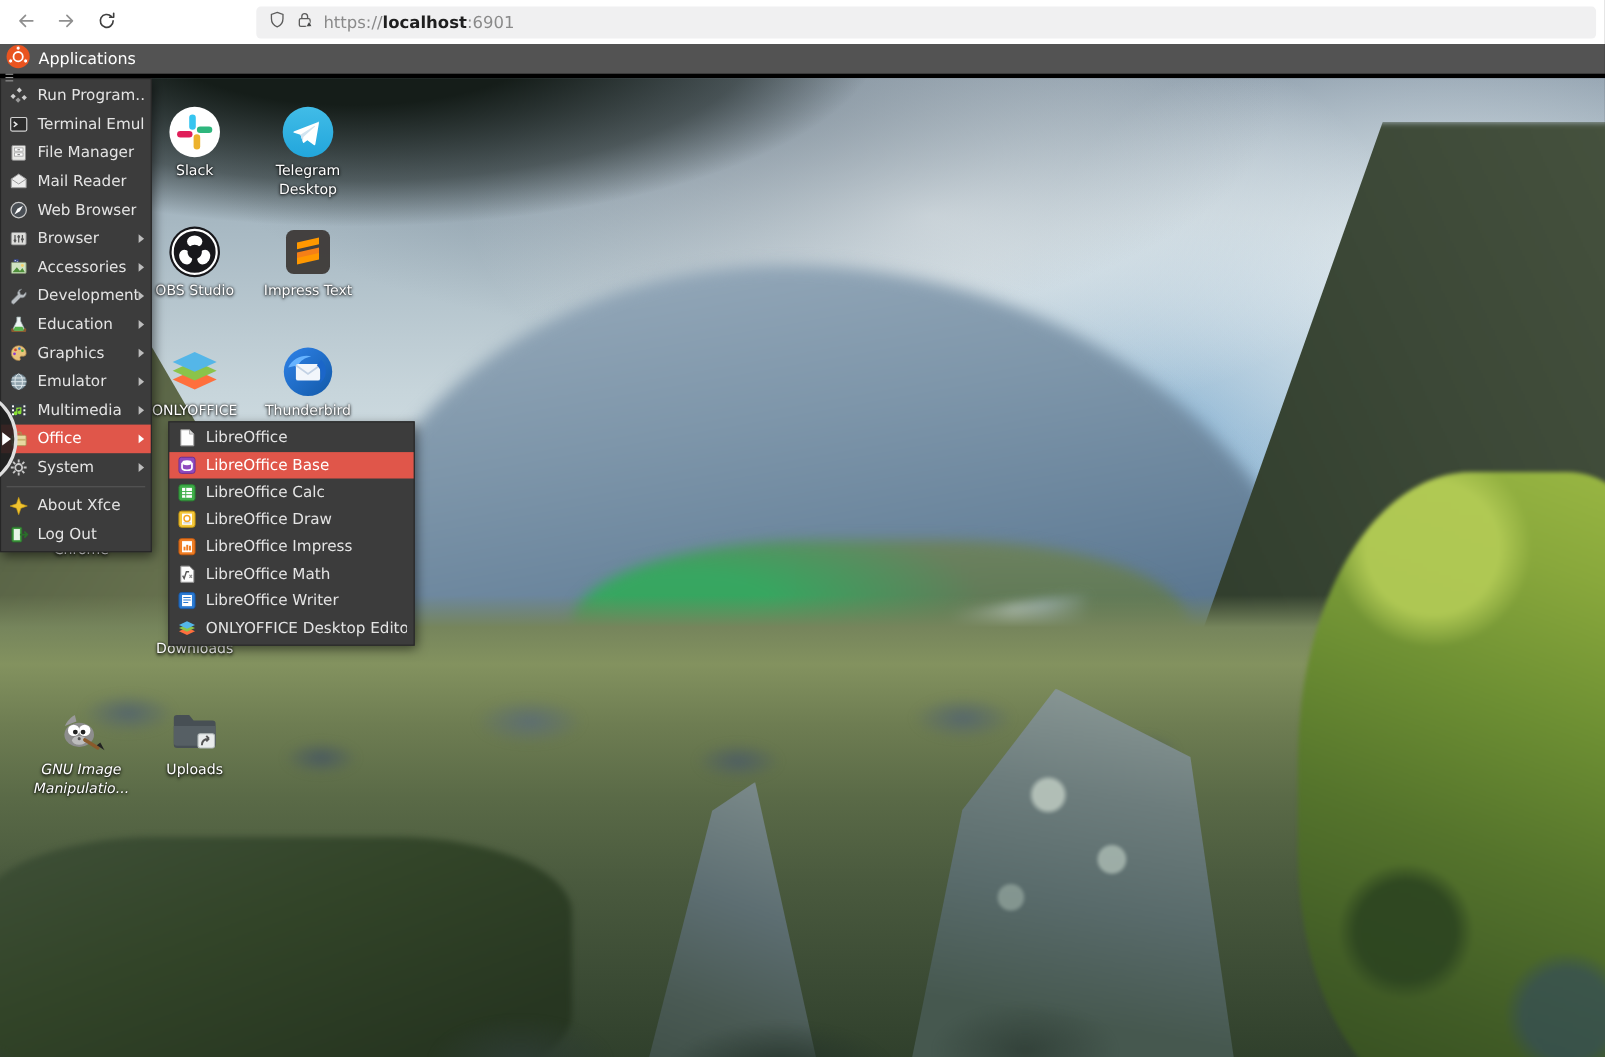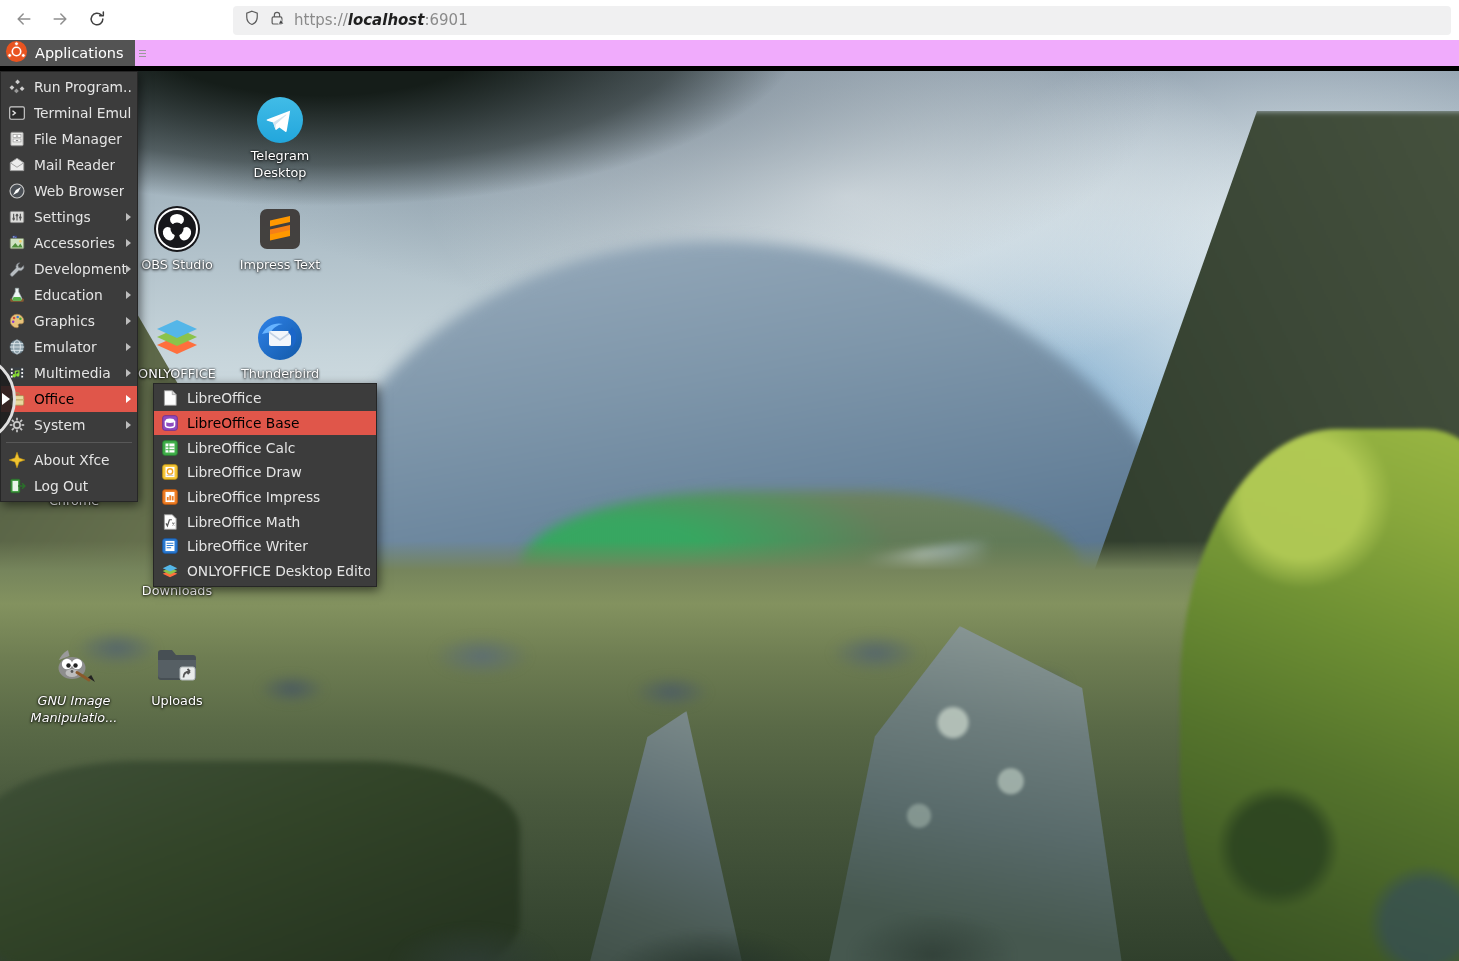--- a/index.html
+++ b/index.html
@@ -7,24 +7,24 @@
   .screen { position:relative; width:1459px; height:961px; overflow:hidden; background:#000; }
 
   
   .toolbar { position:absolute; left:0; top:0; width:100%; height:40px; background:#ffffff; display:flex; align-items:center; z-index:50; }
   .nav-btn { width:32px; height:32px; border:none; background:transparent; display:flex; align-items:center; justify-content:center; border-radius:4px; }
   .nav-btn svg { width:20px; height:20px; }
   .btn-back { margin-left:8px; } .btn-fwd { margin-left:4px; } .btn-reload { margin-left:5px; }
   .url-bar { flex:1; height:29px; margin-left:120px; margin-right:8px; background:#f0f0f1; border-radius:4px; display:flex; align-items:center; padding:0 10px; }
   .url-bar svg { width:18px; height:18px; flex:none; }
   .url-text { margin-left:8px; font-size:15px; color:#8a8a8a; white-space:nowrap; }
-  .url-host { color:#1f1f1f; font-weight:bold;font-style:italic; }
+  .url-host { color:#1f1f1f; font-weight:bold; }
 
   
-  .panel { position:absolute; left:0; top:40px; width:100%; height:26px; background:#f0abfc; display:flex; align-items:stretch; z-index:45; }
+  .panel { position:absolute; left:0; top:40px; width:100%; height:14px; background:#6d28d9; display:flex; align-items:stretch; z-index:45;flex-direction:column; }
   .apps-btn { display:flex; align-items:center; gap:7px; padding:0 11px 0 5px; background:#535353; border:none; color:#fff; font-size:14.5px; font-family:inherit; }
   .apps-btn svg { width:23px; height:23px; }
   .panel-handle { width:16px; display:flex; flex-direction:column; justify-content:center; align-items:center; gap:2px; }
   .panel-handle i { display:block; width:7px; height:1px; background:#9a9a9a; }
 
   
   .desktop { position:absolute; left:0; top:71px; width:1459px; height:890px; overflow:hidden; }
   .wp, .wp > div { position:absolute; }
   .wp { inset:0; }
   .wp-sky { inset:0;
@@ -110,21 +110,21 @@
     text-shadow:0 1px 3px rgba(0,0,0,.95), 0 0 2px rgba(0,0,0,.85); }
   .di-label span { display:block; white-space:nowrap; }
 
   
   .menu { position:absolute; left:0; top:0; width:138px; background:#3c3c3c; border:1px solid #262626;
     box-shadow:2px 3px 10px rgba(0,0,0,.55); padding:2px 0; z-index:20; }
   .submenu { position:absolute; left:153px; top:312px; width:224px; background:#3c3c3c; border:1px solid #262626;
     box-shadow:2px 3px 10px rgba(0,0,0,.55); padding:2px 0; z-index:21; }
   .menu-item { height:26px; display:flex; align-items:center; padding:0 6px 0 7px; color:#e4e4e4; font-size:13.8px; }
   .submenu .menu-item { height:24.7px; }
-  .menu-item.highlighted { background:var(--accent,#e0564a); color:#000000; }
+  .menu-item.highlighted { background:var(--accent,#e0564a); color:#ffffff; }
   .mi-icon { width:18px; height:18px; margin-right:8px; flex:none; }
   .mi-icon svg { width:18px; height:18px; display:block; }
   .mi-label { white-space:nowrap; overflow:hidden; }
   .mi-arrow { margin-left:auto; width:0; height:0; border-left:5px solid #bdbdbd; border-top:4.5px solid transparent; border-bottom:4.5px solid transparent; }
   .menu-item.highlighted .mi-arrow { border-left-color:#fff; }
   .menu-sep { height:1px; background:#585858; margin:4px 5px; }
 
   
   .novnc-handle { position:absolute; left:-68px; top:284px; width:84px; height:88px; border-radius:50%;
     background:rgba(30,30,30,.88); border:3px solid #dfdfdf; z-index:40;
@@ -195,20 +195,34 @@
       <div class="wp-fg"></div>
       <div class="wp-rocks-mid"></div>
       <div class="wp-fg-l"></div>
       <div class="wp-rock-a"></div>
       <div class="wp-rock-b"></div>
       <div class="wp-boulder"></div>
       <div class="wp-fg-b"></div>
     </div>
 
     <div id="desktop-icons">
+        <div class="desk-icon" style="left: 129px; top: 25px;">
+          <div class="di-img">
+            <svg viewBox="0 0 48 48">
+              <circle cx="24" cy="24" r="23" fill="#fff"></circle>
+              <rect x="19" y="8" width="6" height="14" rx="3" fill="#36c5f0"></rect>
+              <rect x="26" y="19" width="14" height="6" rx="3" fill="#2eb67d"></rect>
+              <rect x="23" y="26" width="6" height="14" rx="3" fill="#ecb22e"></rect>
+              <rect x="8" y="23" width="14" height="6" rx="3" fill="#e01e5a"></rect>
+            </svg>
+          </div>
+          <div class="di-label">
+            <span>Slack</span>
+          </div>
+        </div>
         <div class="desk-icon" style="left: 232px; top: 25px;">
           <div class="di-img">
             <svg viewBox="0 0 48 48">
               <defs>
                 <linearGradient id="tgg" x1="0" y1="0" x2="0" y2="1">
                   <stop offset="0" stop-color="#41bce7"></stop>
                   <stop offset="1" stop-color="#22a6dc"></stop>
                 </linearGradient>
               </defs>
               <circle cx="24" cy="24" r="23" fill="url(#tgg)"></circle>
@@ -408,21 +422,21 @@
                 <line x1="8" y1="5" x2="8" y2="11"></line>
                 <line x1="11" y1="5" x2="11" y2="11"></line>
               </g>
               <g fill="#555">
                 <circle cx="5" cy="9.5" r="1.1"></circle>
                 <circle cx="8" cy="6.5" r="1.1"></circle>
                 <circle cx="11" cy="8.5" r="1.1"></circle>
               </g>
             </svg>
           </span>
-          <span class="mi-label">Settings</span>
+          <span class="mi-label">Browser</span>
           <span class="mi-arrow"></span>
         </div>
         <div class="menu-item">
           <span class="mi-icon">
             <svg viewBox="0 0 16 16">
               <rect x="4" y="1.5" width="4" height="3.4" rx=".6" fill="#3b4b8f"></rect>
               <circle cx="5.2" cy="2.6" r=".5" fill="#fff"></circle>
               <circle cx="6.9" cy="3.6" r=".5" fill="#fff"></circle>
               <rect x="2" y="4" width="12" height="9" rx="1" fill="#cfe3c2" stroke="#7a8a6a" stroke-width=".7"></rect>
               <path d="M3 12l3.5-4 2.5 3 2-2.5 2 3.5z" fill="#4e8f3a"></path>

